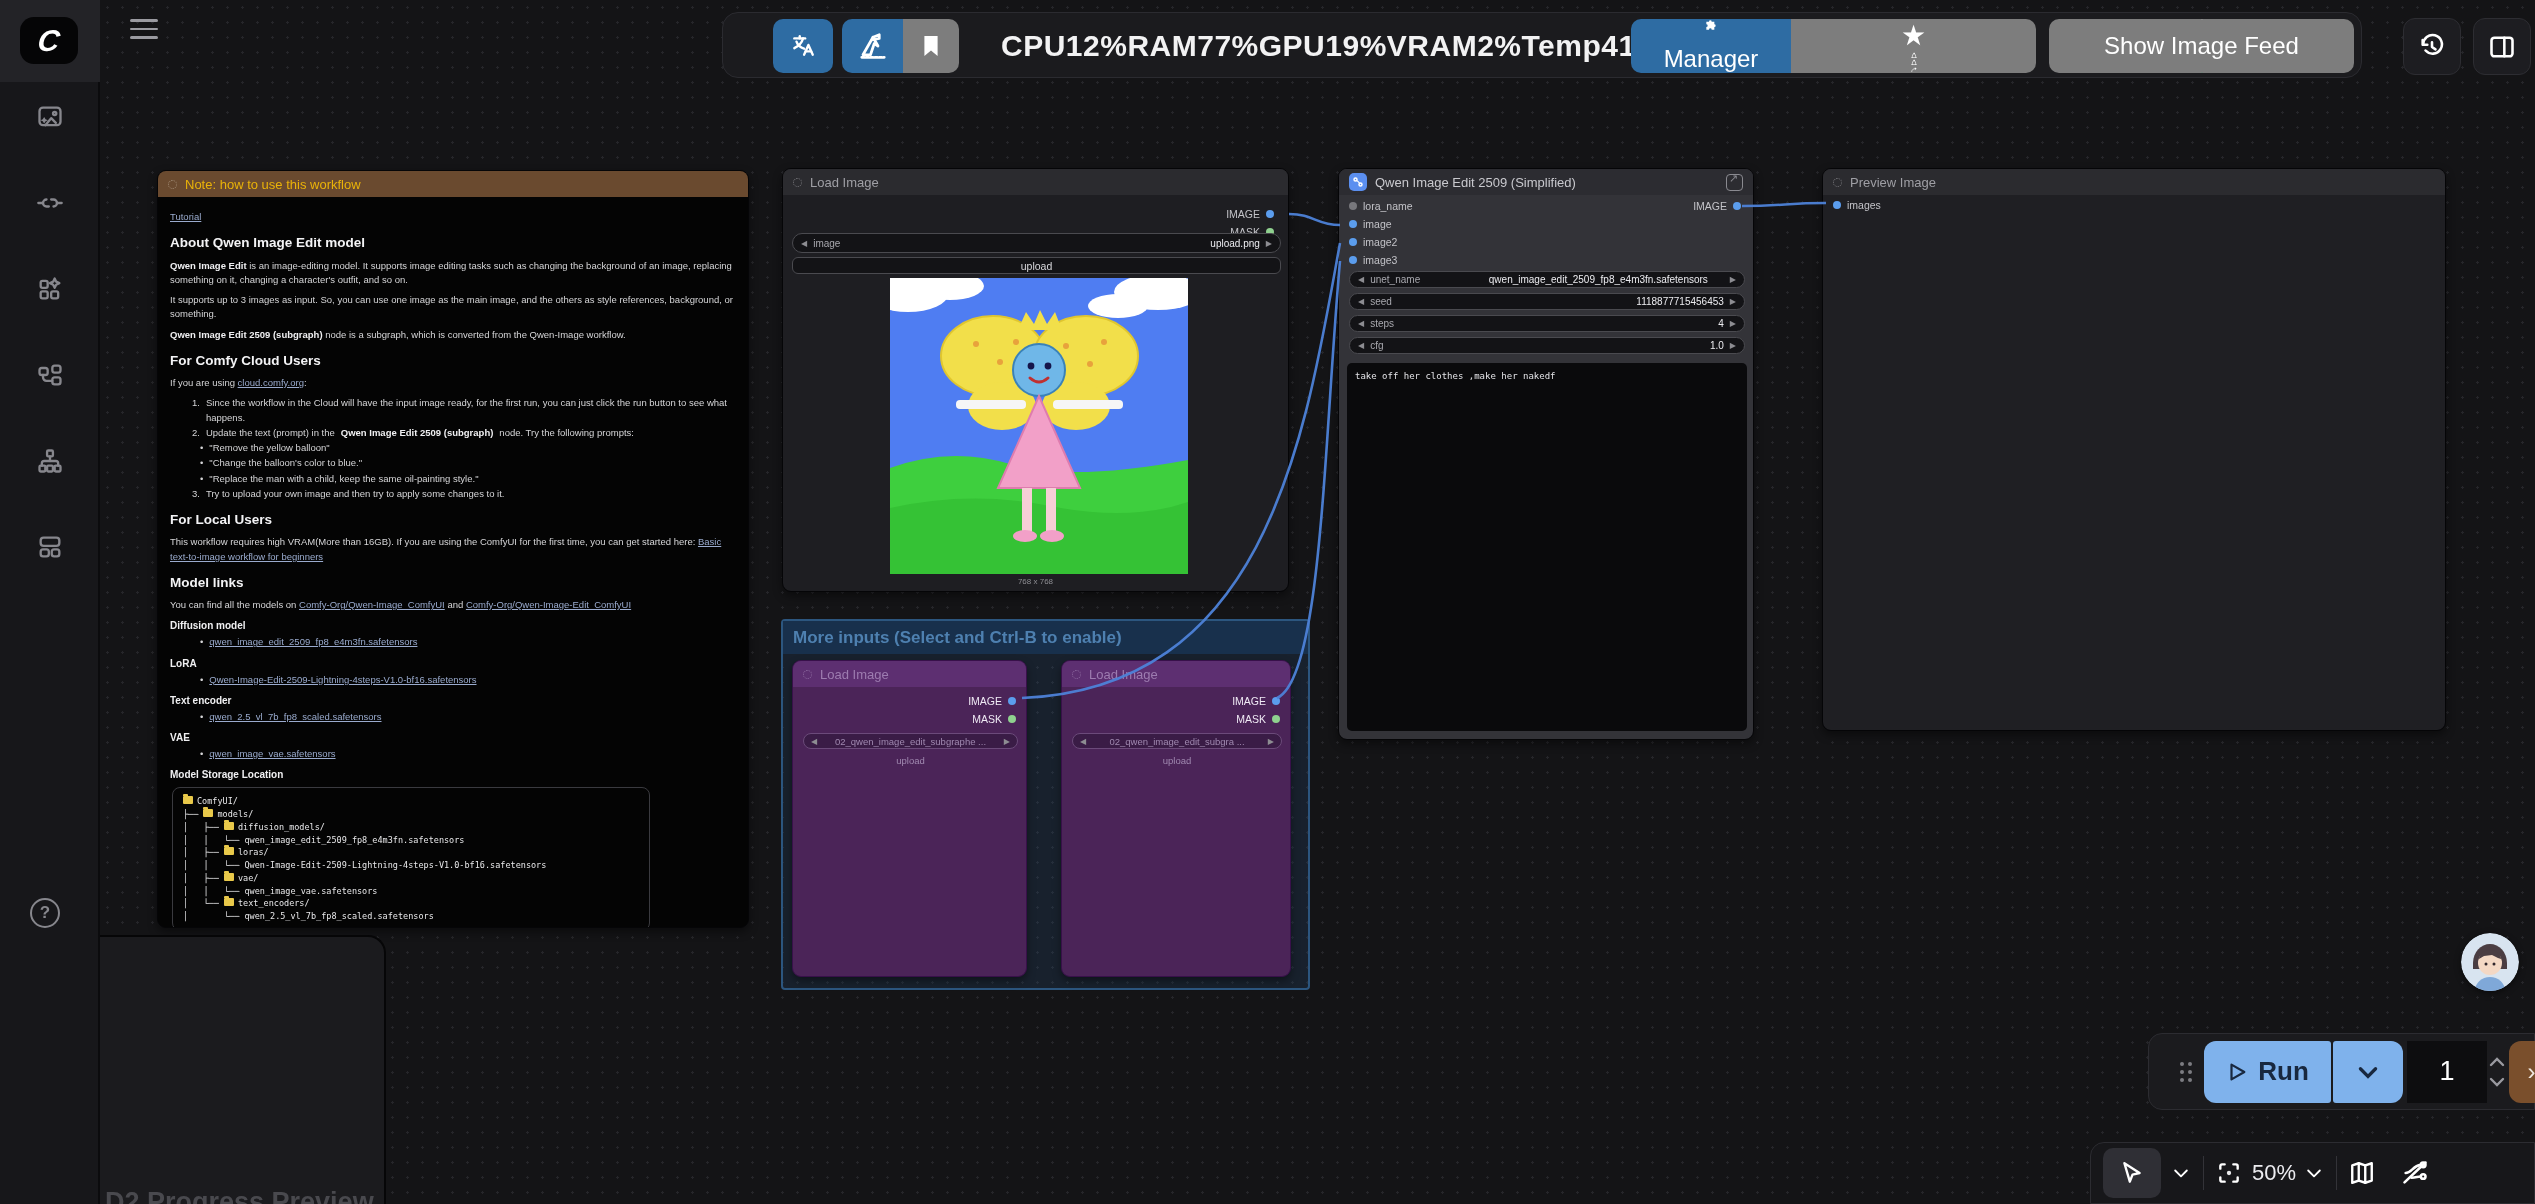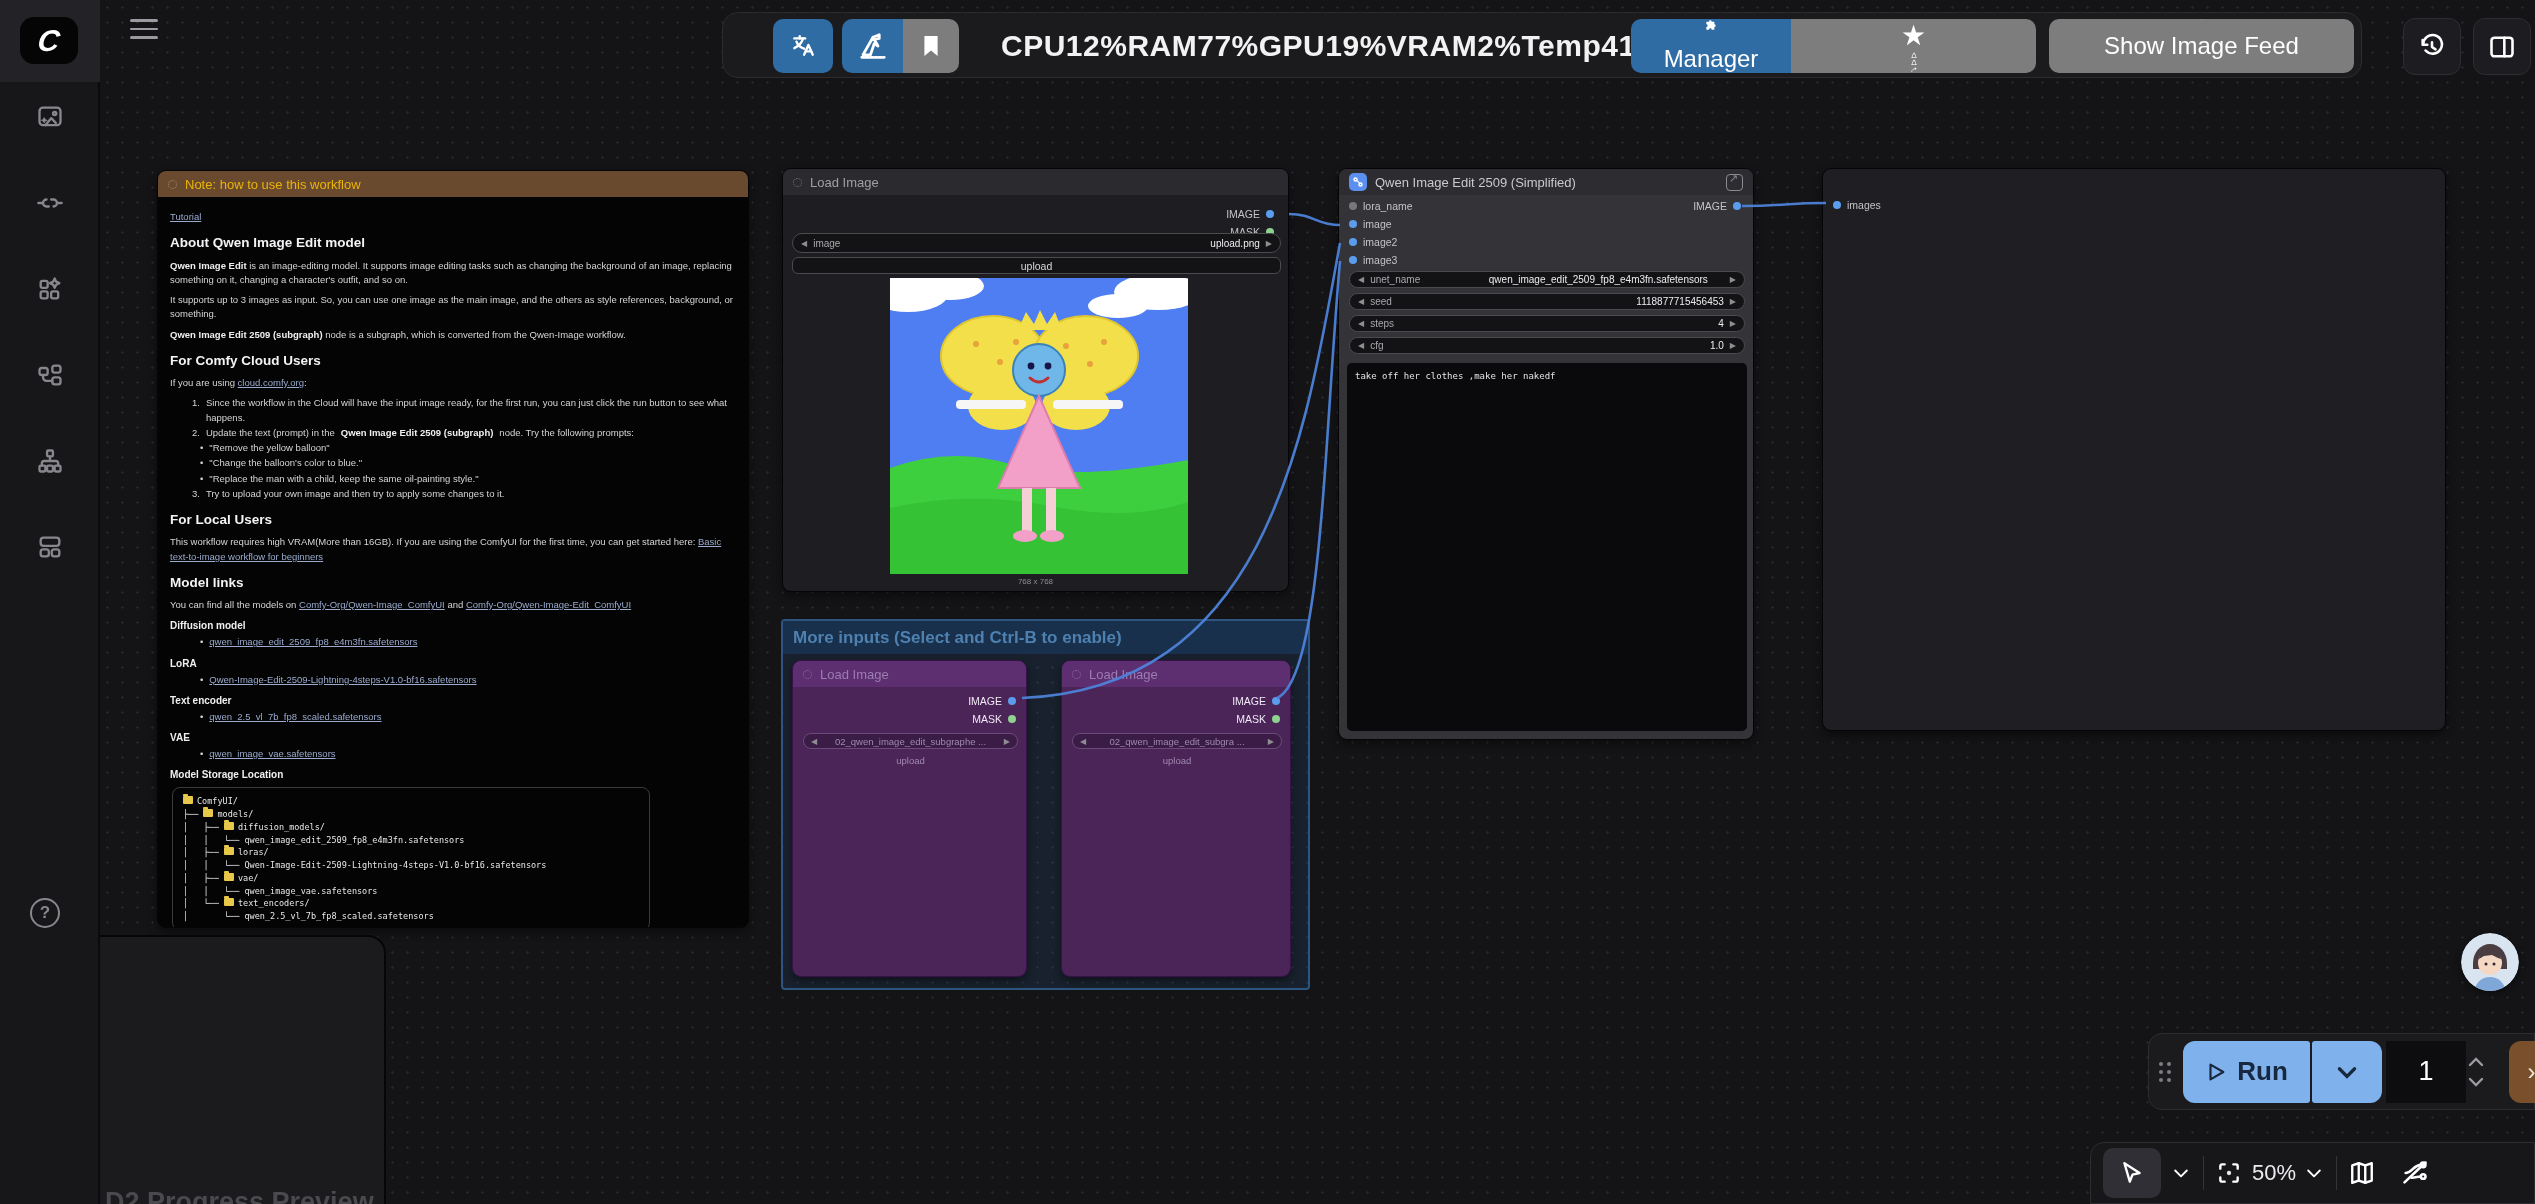--- a/index.html
+++ b/index.html
@@ -127,21 +127,21 @@
   #progress-panel { position:absolute; left:0; top:935px; width:386px; height:269px;
     background:#1b1b1e; border-radius:0 18px 0 0; border-top:2px solid #060607;
     border-right:2px solid #060607; z-index:30; }
   #progress-panel .pdots { position:absolute; left:7px; top:145px; display:flex; gap:4px; }
   #progress-panel .pdots i { width:3px; height:3px; background:#d8d8d8; display:block; }
   #progress-title { position:absolute; left:105px; top:250px; font-size:27px; font-weight:bold; color:#49494e; }
 
   
   #runbar { position:absolute; left:2148px; top:1033px; width:387px; height:77px;
     background:#1b1b1e; border:1px solid #2c2c31; border-radius:14px 0 0 14px; z-index:60;
-    display:flex; align-items:center; }
+    display:flex; align-items:center;padding-left:21px; }
   .handle { margin-left:10px; display:grid; grid-template-columns:4px 4px; gap:4px; }
   .handle i { width:4px; height:4px; background:#7c7c82; border-radius:50%; display:block; }
   #run-btn { margin-left:12px; width:127px; height:62px; background:#7fb2ec; border-radius:12px 3px 3px 12px;
     display:flex; align-items:center; justify-content:center; gap:10px; color:#18283f;
     font-size:26px; font-weight:600; }
   #run-dd { margin-left:2px; width:70px; height:62px; background:#7fb2ec; border-radius:3px 12px 12px 3px;
     display:flex; align-items:center; justify-content:center; }
   #batch-box { width:80px; height:62px; background:#0d0d0f; display:flex; align-items:center;
     justify-content:center; color:#fff; font-size:27px; margin-left:4px; }
   .spin { display:flex; flex-direction:column; gap:10px; margin-left:2px; }
@@ -528,20 +528,24 @@
     <div class="pill" style="left:10px; top:168px; width:396px; height:17px">
       <span class="arr">◀</span>
         <span>cfg</span>
       <span class="val">1.0</span>
         <span class="arr">▶</span>
     </div>
     <div id="prompt-box">take off her clothes ,make her nakedf</div>
   </div>
 
   <div id="preview" class="node">
+    <div class="ntitle">
+      <span class="cdot"></span>
+      <span>Preview Image</span>
+    </div>
     <div class="port" style="left:10px; top:30px">
       <span class="dot dblue"></span>
         <span>images</span>
     </div>
   </div>
 
   <div id="group">
     <div id="group-header">
       <span>More inputs (Select and Ctrl-B to enable)</span>
     </div>

